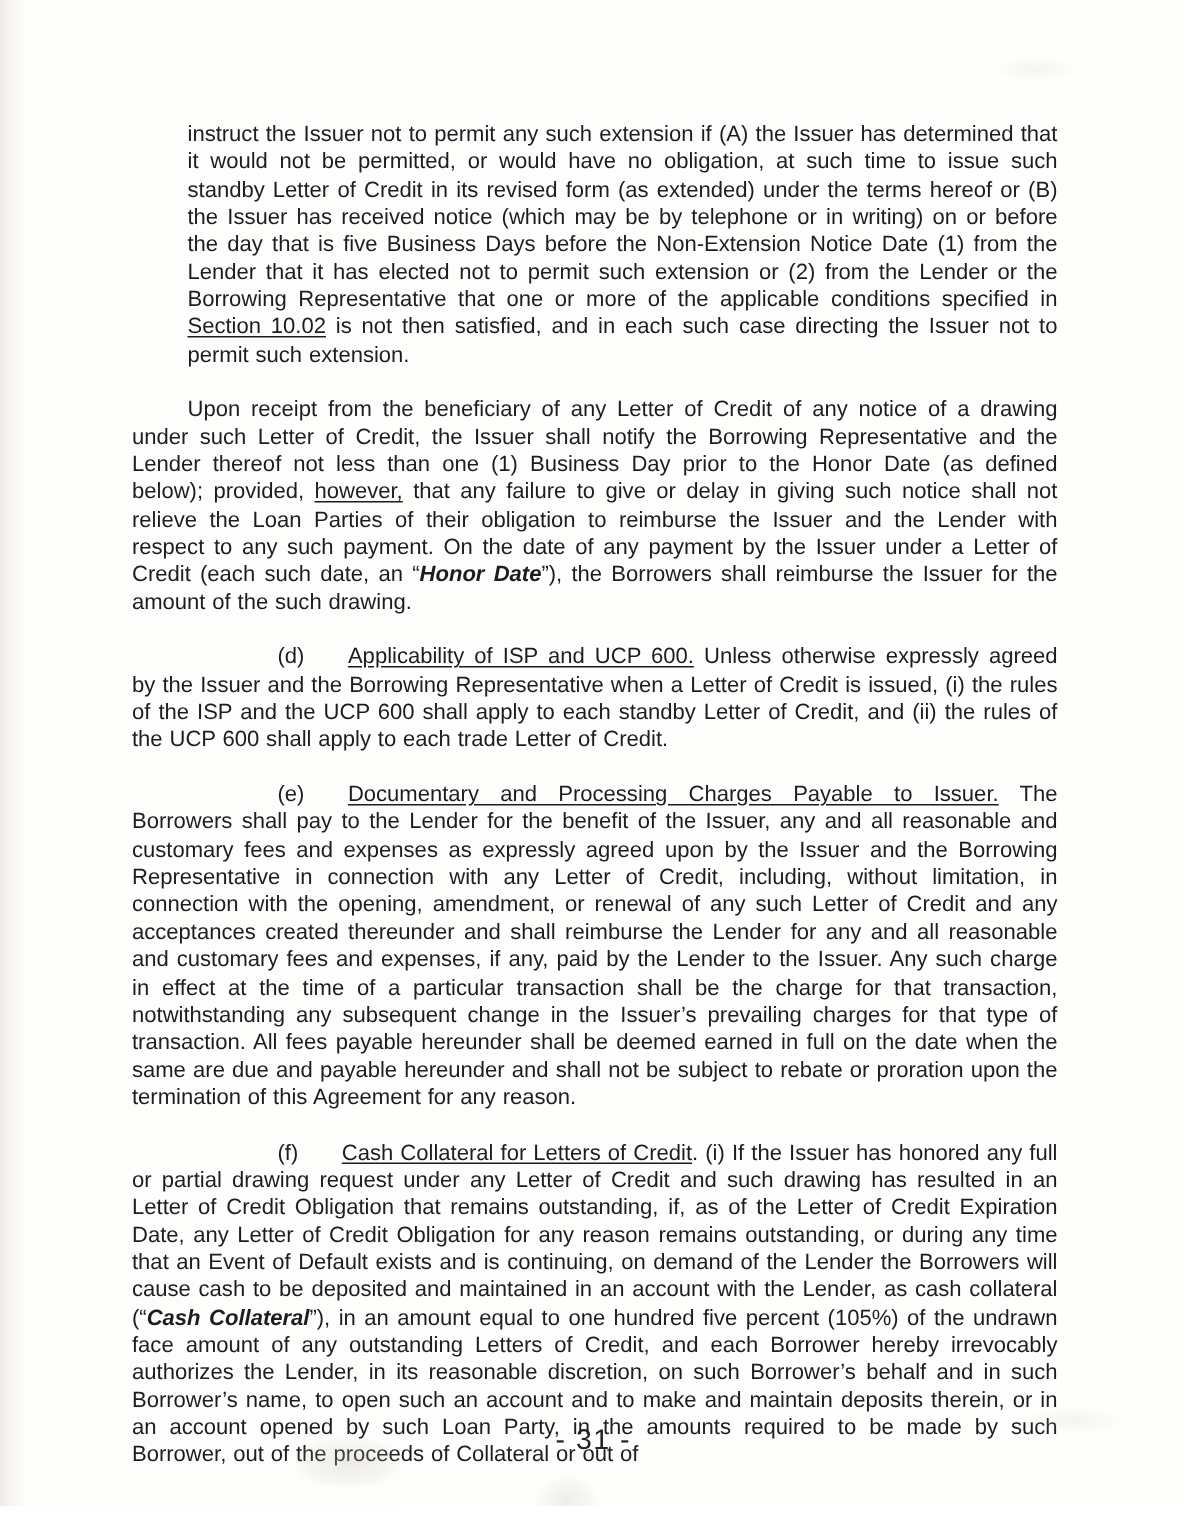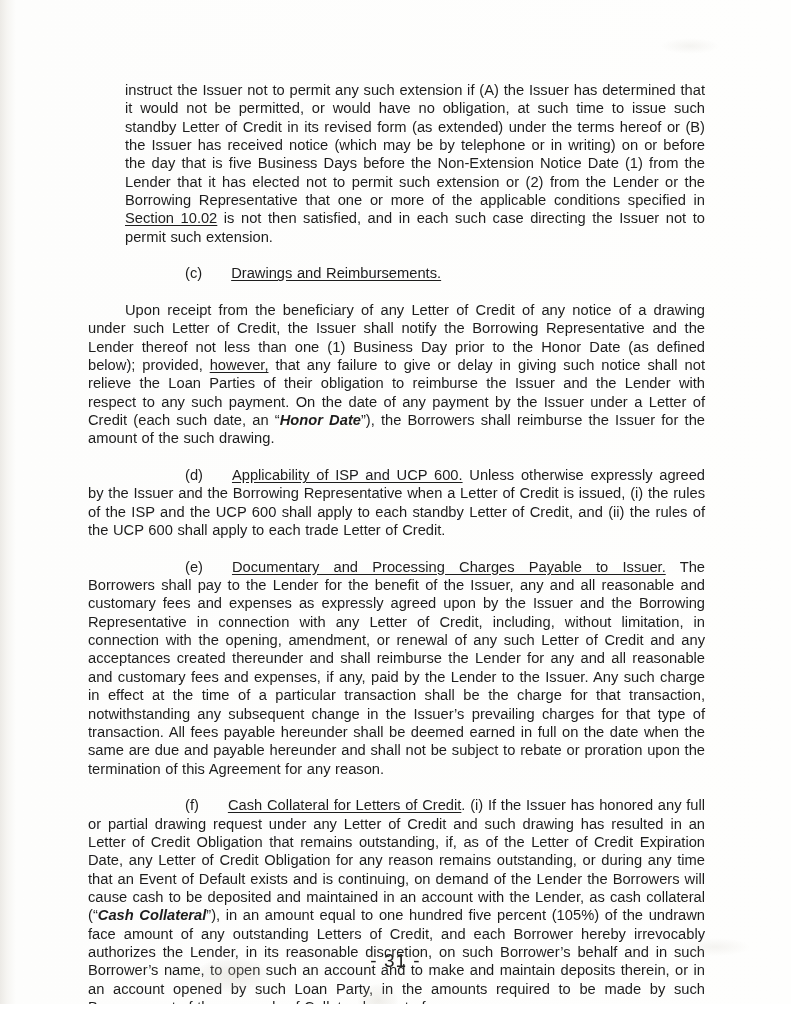--- a/index.html
+++ b/index.html
@@ -87,21 +87,20 @@
     left: 660px; top: 38px; width: 60px; height: 16px;
     background: radial-gradient(ellipse at center, rgba(222,220,214,0.30) 0%, rgba(222,220,214,0) 70%);
   }
 </style>
 </head>
 <body>
 
 <div class="page">
   <div class="content" id="doc-body">
       <p class="para type-indented"><span>instruct the Issuer not to permit any such extension if (A) the Issuer has determined that it would not be permitted, or would have no obligation, at such time to issue such standby Letter of Credit in its revised form (as extended) under the terms hereof or (B) the Issuer has received notice (which may be by telephone or in writing) on or before the day that is five Business Days before the Non-Extension Notice Date (1) from the Lender that it has elected not to permit such extension or (2) from the Lender or the Borrowing Representative that one or more of the applicable conditions specified in </span><span class="seg-underline">Section 10.02</span><span> is not then satisfied, and in each such case directing the Issuer not to permit such extension.</span></p>
-      <p class="para type-heading"><span>(c)</span><span class="seg-tab"></span><span class="seg-underline">Drawings and Reimbursements.</span></p>
       <p class="para type-body"><span>Upon receipt from the beneficiary of any Letter of Credit of any notice of a drawing under such Letter of Credit, the Issuer shall notify the Borrowing Representative and the Lender thereof not less than one (1) Business Day prior to the Honor Date (as defined below); provided, </span><span class="seg-underline">however,</span><span> that any failure to give or delay in giving such notice shall not relieve the Loan Parties of their obligation to reimburse the Issuer and the Lender with respect to any such payment. On the date of any payment by the Issuer under a Letter of Credit (each such date, an “</span><span class="seg-bolditalic">Honor Date</span><span>”), the Borrowers shall reimburse the Issuer for the amount of the such drawing.</span></p>
       <p class="para type-section"><span>(d)</span><span class="seg-tab"></span><span class="seg-underline">Applicability of ISP and UCP 600.</span><span> Unless otherwise expressly agreed by the Issuer and the Borrowing Representative when a Letter of Credit is issued, (i) the rules of the ISP and the UCP 600 shall apply to each standby Letter of Credit, and (ii) the rules of the UCP 600 shall apply to each trade Letter of Credit.</span></p>
       <p class="para type-section"><span>(e)</span><span class="seg-tab"></span><span class="seg-underline">Documentary and Processing Charges Payable to Issuer.</span><span> The Borrowers shall pay to the Lender for the benefit of the Issuer, any and all reasonable and customary fees and expenses as expressly agreed upon by the Issuer and the Borrowing Representative in connection with any Letter of Credit, including, without limitation, in connection with the opening, amendment, or renewal of any such Letter of Credit and any acceptances created thereunder and shall reimburse the Lender for any and all reasonable and customary fees and expenses, if any, paid by the Lender to the Issuer. Any such charge in effect at the time of a particular transaction shall be the charge for that transaction, notwithstanding any subsequent change in the Issuer’s prevailing charges for that type of transaction. All fees payable hereunder shall be deemed earned in full on the date when the same are due and payable hereunder and shall not be subject to rebate or proration upon the termination of this Agreement for any reason.</span></p>
       <p class="para type-section"><span>(f)</span><span class="seg-tab"></span><span class="seg-underline">Cash Collateral for Letters of Credit</span><span>. (i) If the Issuer has honored any full or partial drawing request under any Letter of Credit and such drawing has resulted in an Letter of Credit Obligation that remains outstanding, if, as of the Letter of Credit Expiration Date, any Letter of Credit Obligation for any reason remains outstanding, or during any time that an Event of Default exists and is continuing, on demand of the Lender the Borrowers will cause cash to be deposited and maintained in an account with the Lender, as cash collateral (“</span><span class="seg-bolditalic">Cash Collateral</span><span>”), in an amount equal to one hundred five percent (105%) of the undrawn face amount of any outstanding Letters of Credit, and each Borrower hereby irrevocably authorizes the Lender, in its reasonable discretion, on such Borrower’s behalf and in such Borrower’s name, to open such an account and to make and maintain deposits therein, or in an account opened by such Loan Party, in the amounts required to be made by such Borrower, out of the proceeds of Collateral or out of</span></p>
     </div>
   <div class="footer">- 31 -</div>
   <div class="artifact a1"></div>
   <div class="artifact a2"></div>
   <div class="artifact a3"></div>
   <div class="artifact a4"></div>

